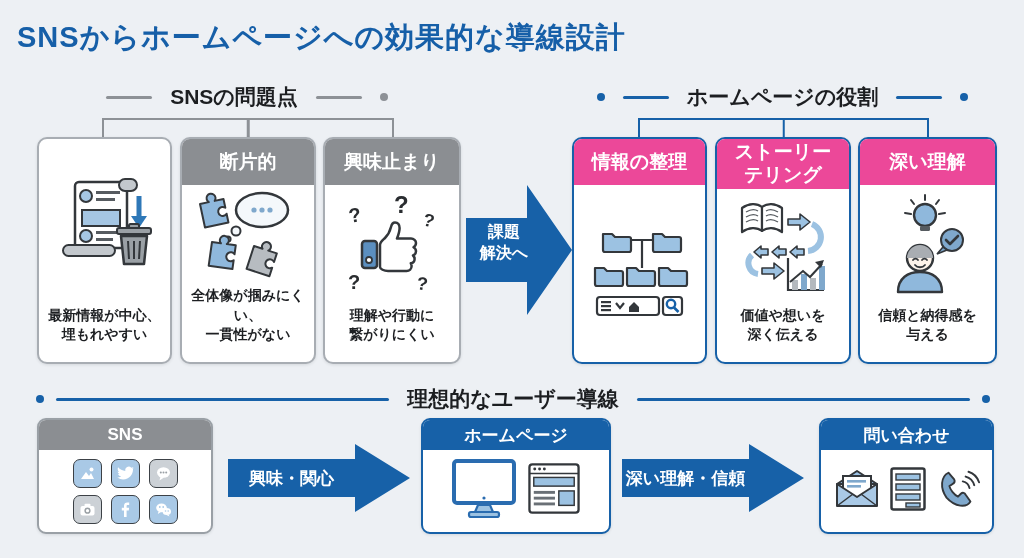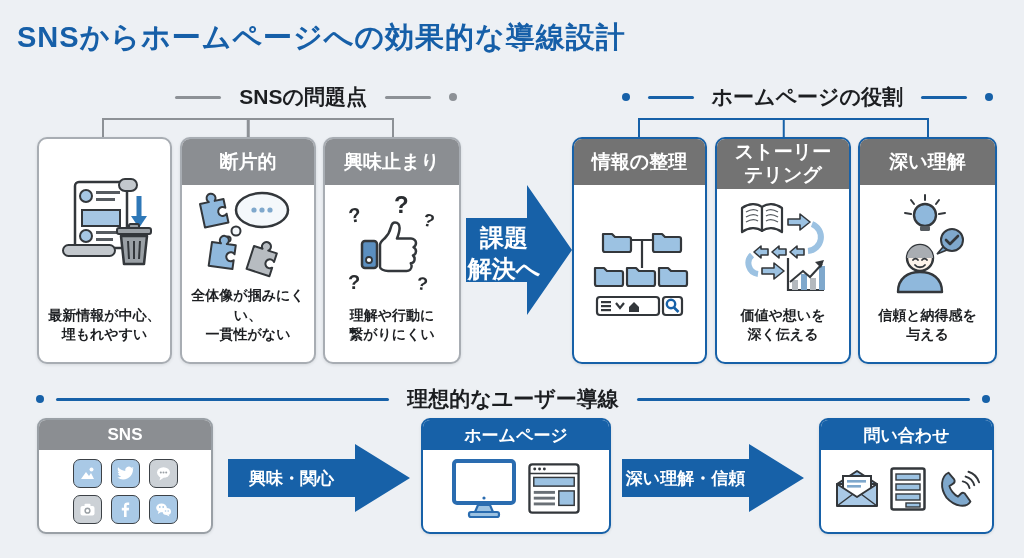--- a/index.html
+++ b/index.html
@@ -2,21 +2,21 @@
 <html><head>
 <meta charset="utf-8">
 <style>
   html,body{margin:0;padding:0;}
   body{background:#e7ebf0;font-family:"Liberation Sans","DejaVu Sans",sans-serif;}
   #stage{position:relative;width:1024px;height:558px;background:#edf0f4;overflow:hidden;}
 
   .title{position:absolute;left:0;top:18px;width:1024px;margin:0;
          font-size:29px;font-weight:bold;color:#165fa8;letter-spacing:1px;padding-left:17px;}
 
-  .sec-head{position:absolute;display:flex;align-items:center;justify-content:flex-end;gap:18px;height:26px;}
+  .sec-head{position:absolute;display:flex;align-items:center;justify-content:center;gap:18px;height:26px;}
   .sec-title{font-size:21px;font-weight:bold;color:#1c1e21;white-space:nowrap;}
   .hline{height:3px;width:46px;border-radius:2px;}
   .gray-line{background:#8d9196;}
   .blue-line{background:#1761a8;}
   .enddot{width:8px;height:8px;border-radius:50%;}
   .gray-dot{background:#8d9196;}
   .blue-dot{background:#1761a8;}
 
   .bracket{position:absolute;top:118px;height:19px;border-style:solid;border-width:2.5px 2.5px 0 2.5px;}
   .bracket-gray{border-color:#8d9196;}
@@ -25,26 +25,26 @@
   .bracket-gray .mid{background:#8d9196;}
   .bracket-blue .mid{background:#1761a8;}
 
   .card{position:absolute;top:137px;height:223px;background:#fff;border-radius:10px;overflow:hidden;
         display:flex;flex-direction:column;box-shadow:0 1px 3px rgba(40,50,60,.12);}
   .card-gray{border:2px solid #a8adb3;}
   .card-blue{border:2px solid #1761a8;}
   .card-header{min-height:42px;display:flex;align-items:center;justify-content:center;text-align:center;
                color:#fff;font-weight:bold;font-size:19px;line-height:1.2;padding:2px 2px;white-space:pre-line;}
   .card-gray .card-header{background:#8b8e92;}
-  .card-blue .card-header{background:#737373;}
+  .card-blue .card-header{background:#ec4899;}
   .card-icon{flex:1;display:flex;align-items:center;justify-content:center;overflow:hidden;}
   .card-text{font-weight:bold;font-size:14px;color:#1d1f22;text-align:center;line-height:1.4;
              padding:0 2px 17px;white-space:pre-line;}
 
-  .big-arrow-label{position:absolute;color:#fff;font-weight:bold;font-size:24px;line-height:1.3;
+  .big-arrow-label{position:absolute;color:#fff;font-weight:bold;font-size:16px;line-height:1.3;
                    text-align:center;white-space:pre-line;}
   .flow-arrow-label{position:absolute;color:#fff;font-weight:bold;font-size:17px;text-align:center;white-space:nowrap;}
 
   .divider{position:absolute;left:36px;top:385px;width:954px;display:flex;align-items:center;gap:12px;}
   .divider .flexline{flex:1;height:3px;background:#1761a8;border-radius:2px;}
   .divider .sec-title{padding:0 6px;}
 
   .step{position:absolute;top:418px;height:112px;background:#fff;border-radius:9px;overflow:hidden;
         display:flex;flex-direction:column;box-shadow:0 1px 3px rgba(40,50,60,.12);}
   .step-header{height:30px;flex:0 0 30px;display:flex;align-items:center;justify-content:center;

